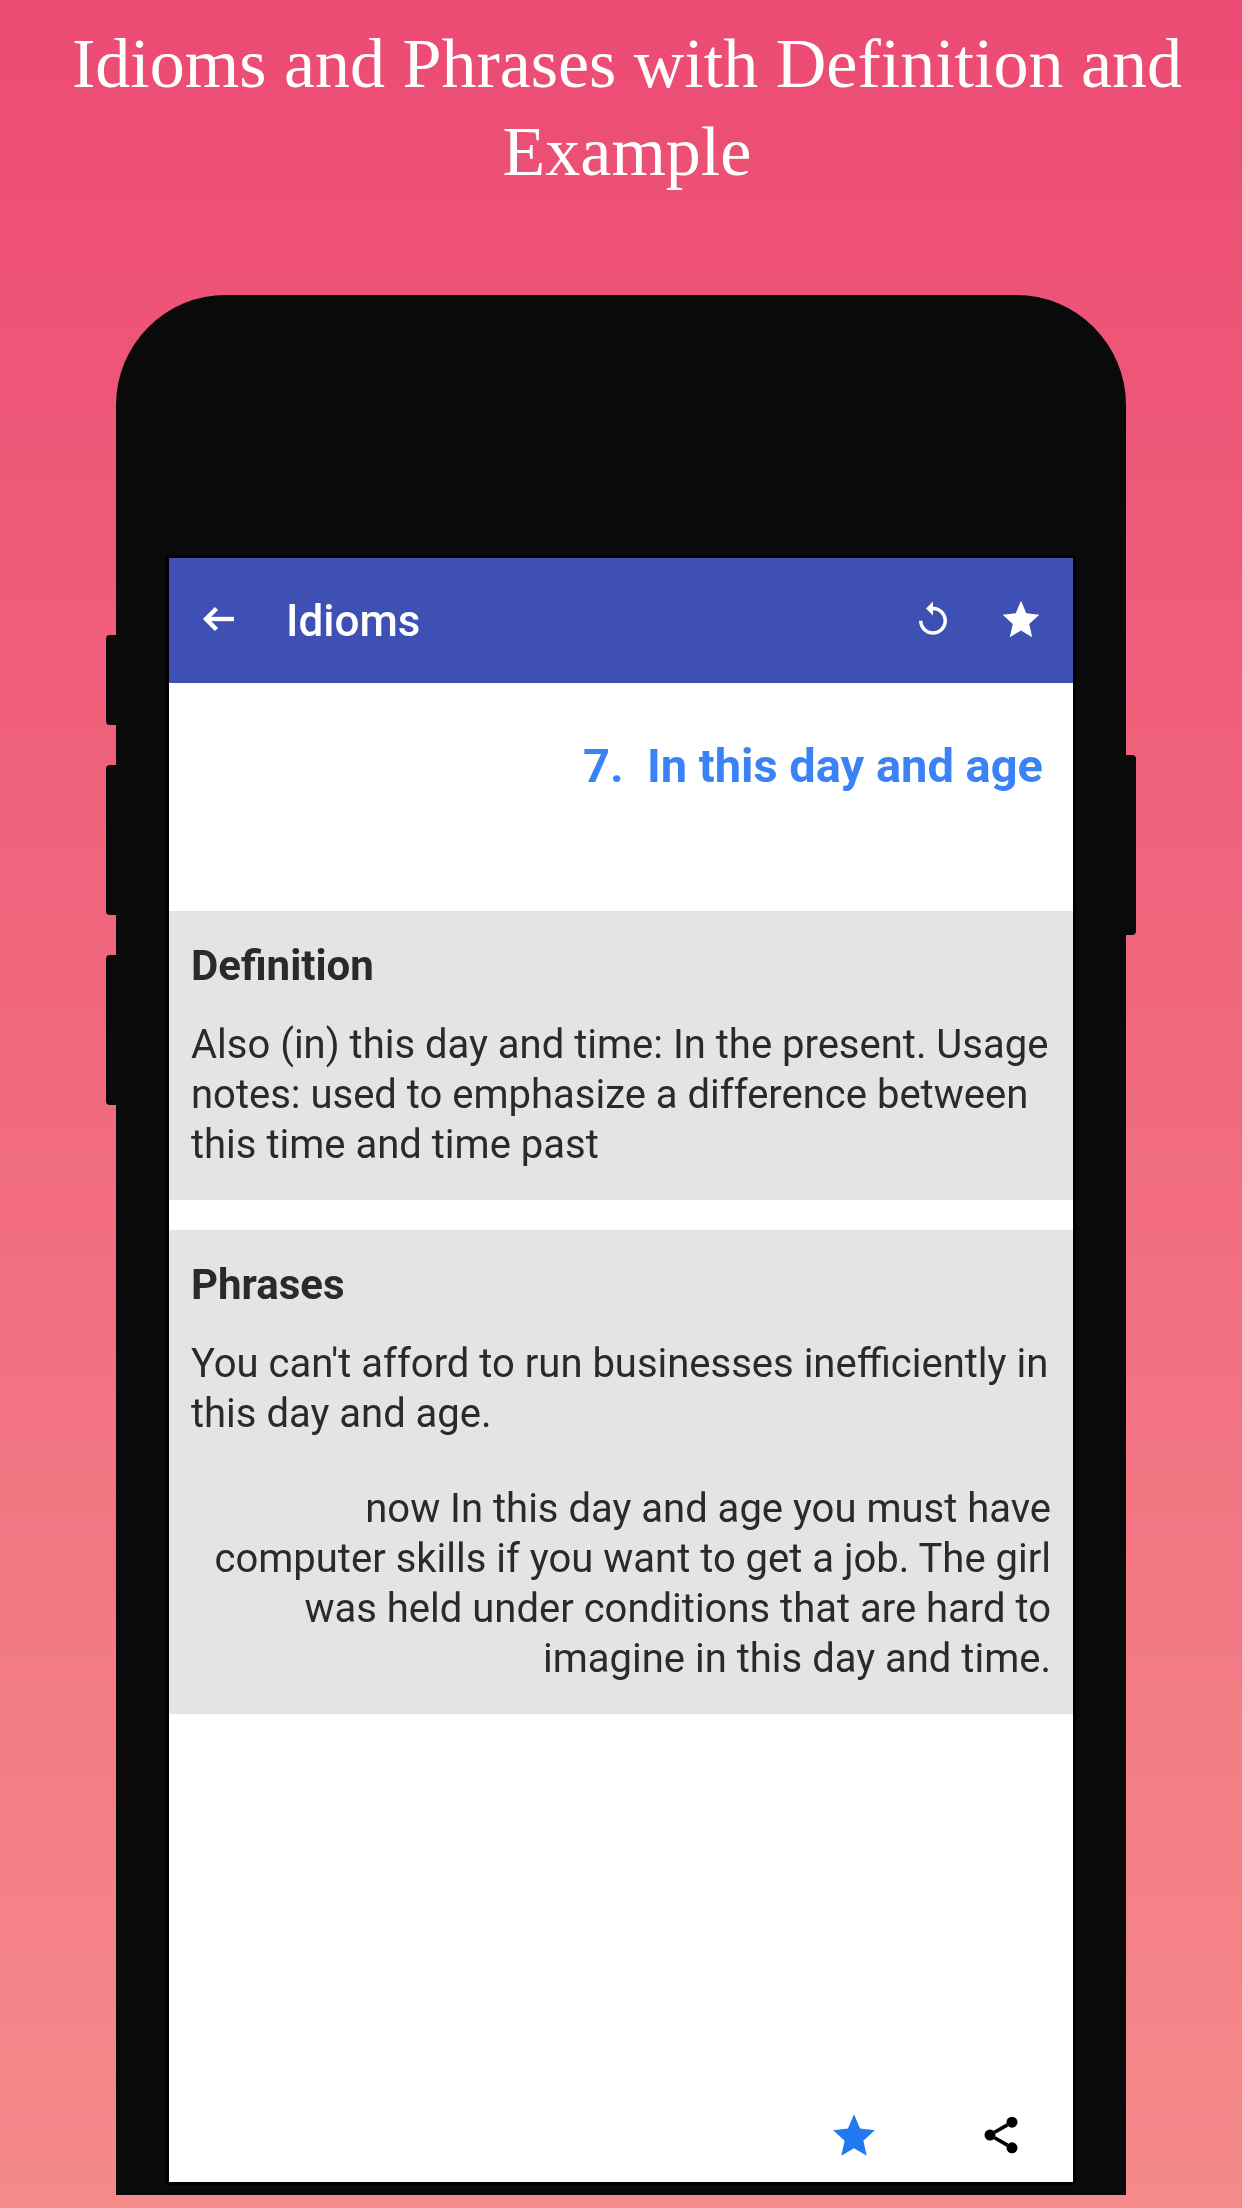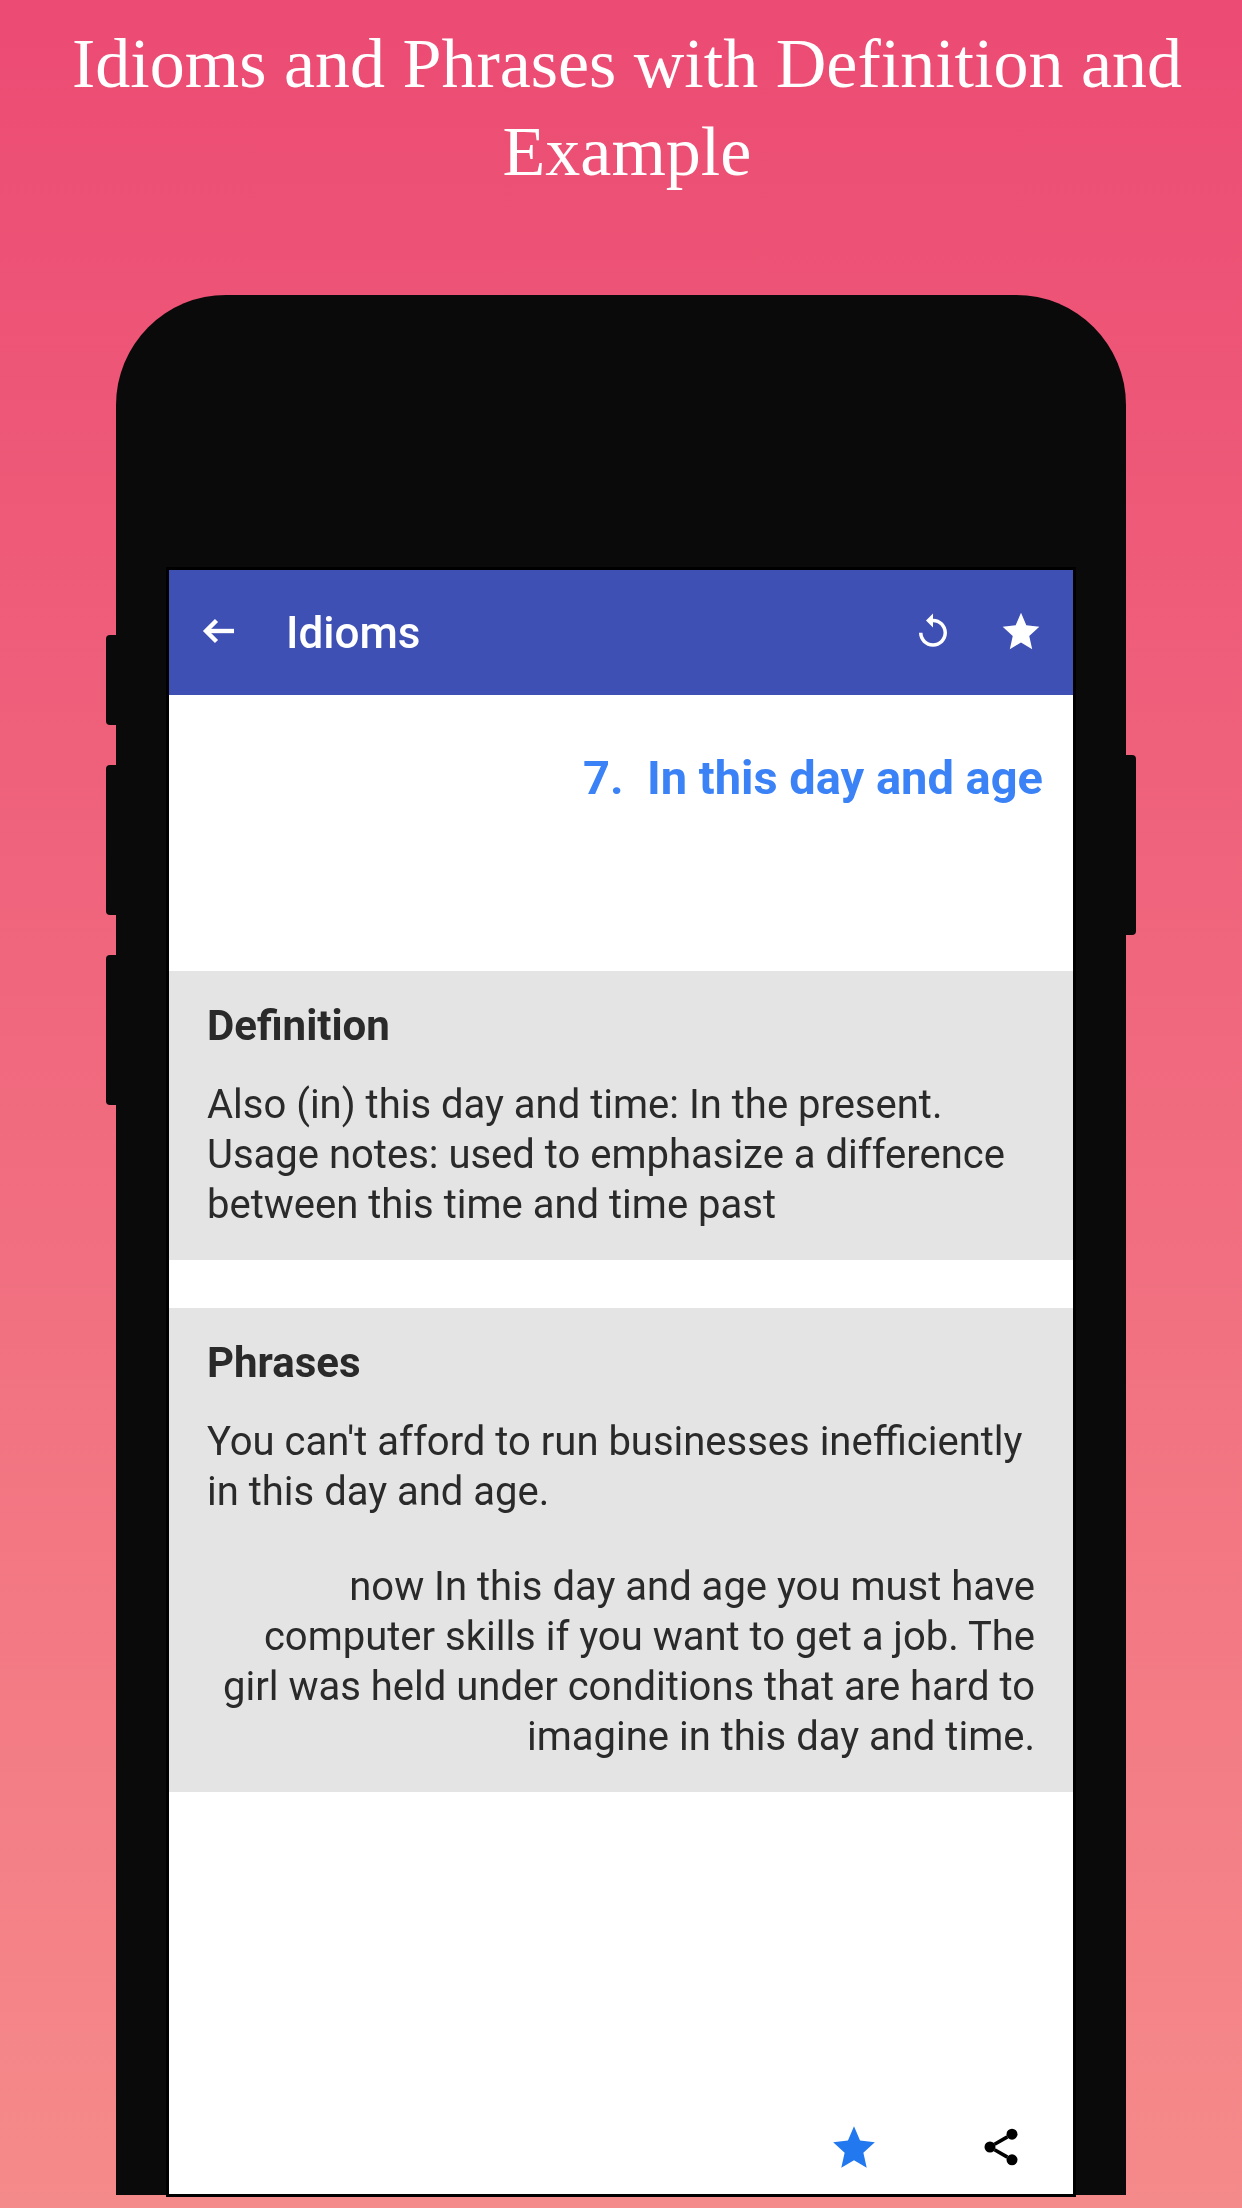--- a/index.html
+++ b/index.html
@@ -85,21 +85,21 @@
       right: 0;
       top: 460px;
       width: 10px;
       height: 180px;
       background: #0a0a0a;
       border-radius: 0 4px 4px 0;
     }
     
     .screen {
       position: absolute;
-      top: 272px;
+      top: 260px;
       left: 60px;
       width: 910px;
       height: 1630px;
       background: white;
       overflow: hidden;
       border: 3px solid #000;
     }
     
     .app-bar {
       background: #3f50b4;
@@ -136,23 +136,22 @@
     .idiom-title {
       text-align: right;
       padding: 55px 30px 118px 30px;
       font-size: 47px;
       font-weight: 700;
       color: #3b82f6;
     }
     
     .section {
       background: #e4e4e4;
-      padding: 30px 38px;
+      padding: 30px 22px;
       margin-bottom: 30px;
-      margin-top: 48px;
     }
     
     .section-heading {
       font-size: 42px;
       font-weight: 700;
       color: #2a2a2a;
       margin-bottom: 30px;
     }
     
     .section-text {

